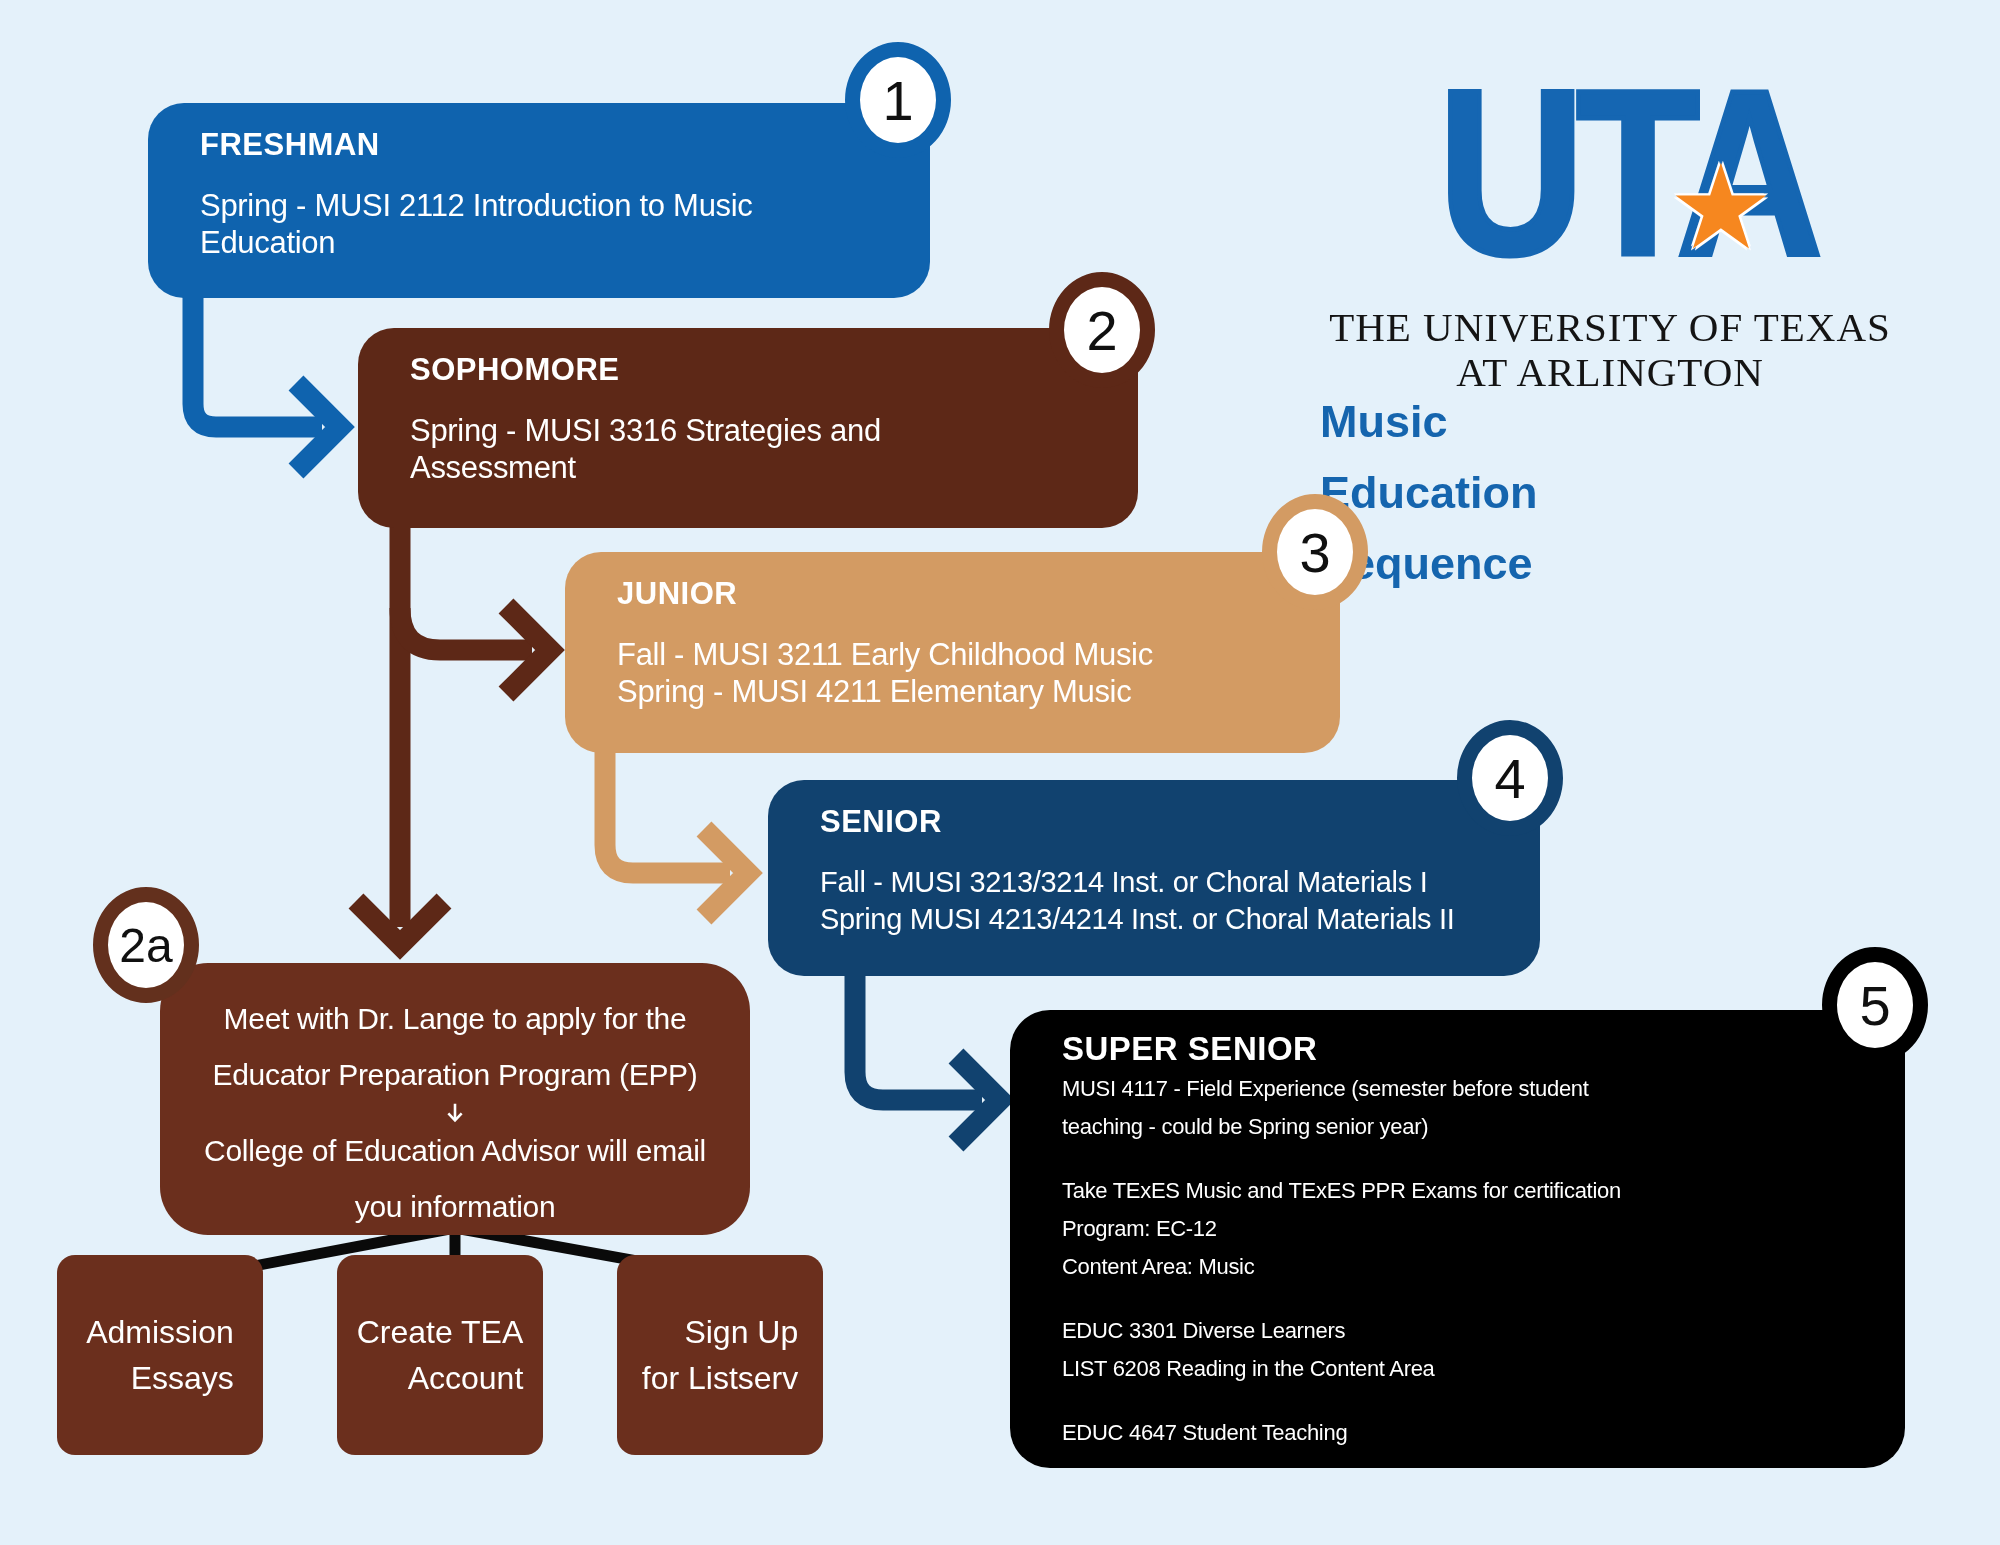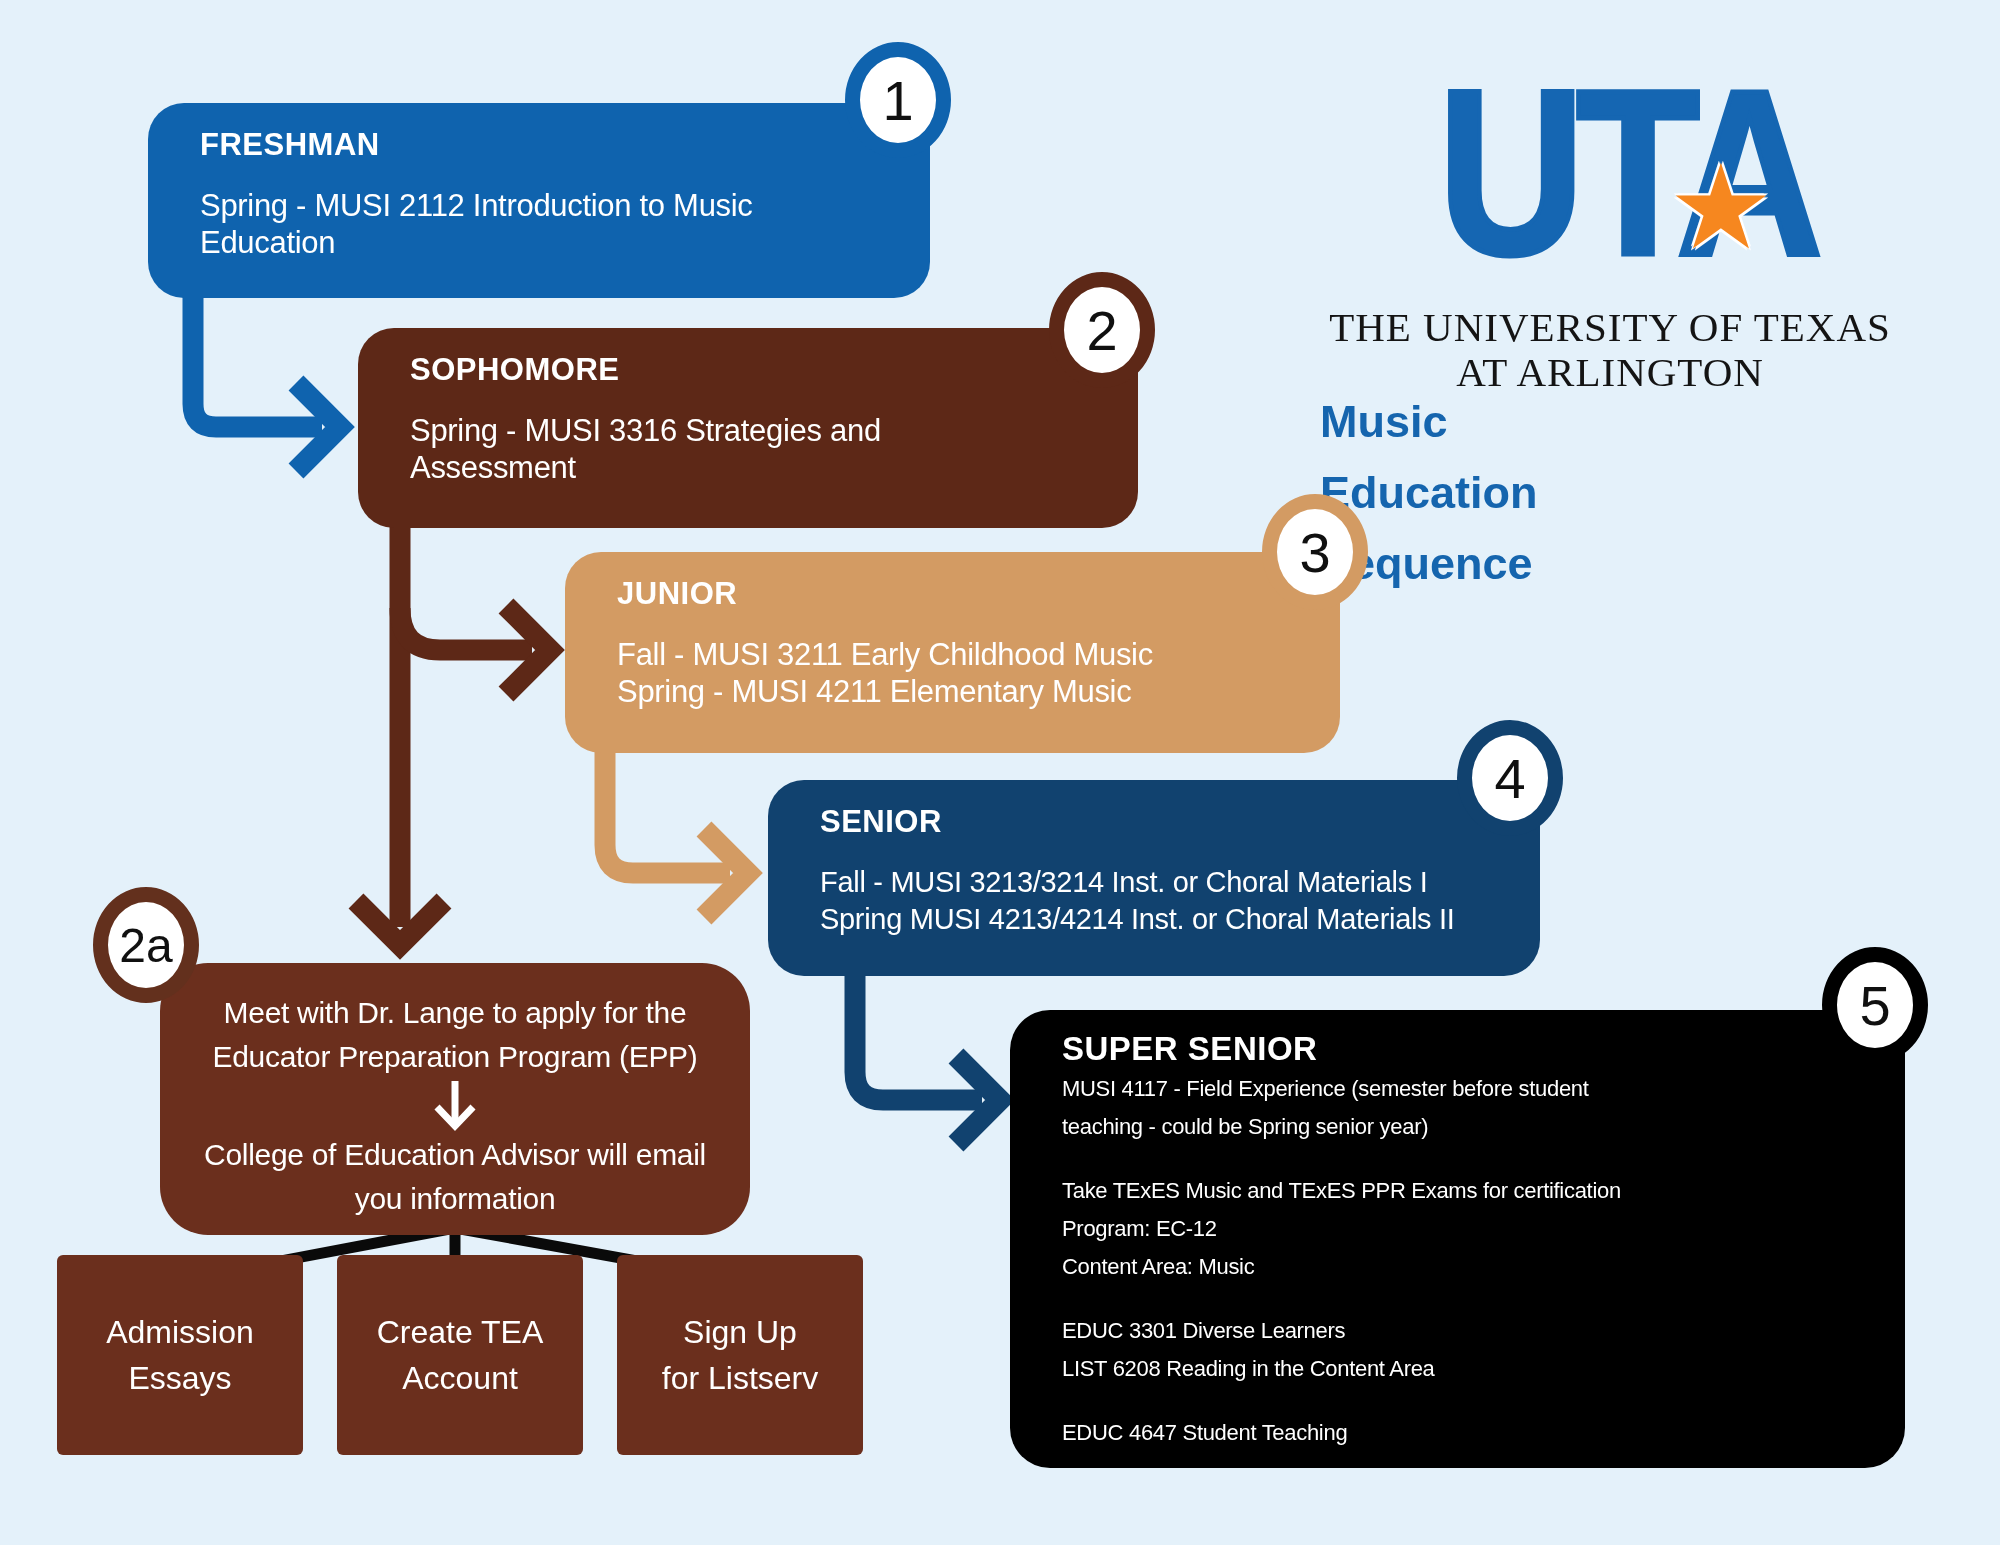--- a/index.html
+++ b/index.html
@@ -36,25 +36,25 @@
   .badge.b3 {left:1262px;top:494px; border:15px solid #D39B63;}
   .badge.b4 {left:1457px;top:720px; border:15px solid #11426F;}
   .badge.b5 {left:1822px;top:947px; border:15px solid #000;}
   .badge.b2a{left:93px;  top:887px; border:15px solid #63301D;font-size:48px;}
   
   .epp{
     position:absolute;z-index:2;left:160px;top:963px;width:590px;height:272px;
     background:#6B2F1D;border-radius:48px;color:#fff;box-sizing:border-box;
     display:flex;flex-direction:column;align-items:center;padding-top:28px;
   }
-  .epp .lines{font-size:30px;line-height:44px;text-align:center;white-space:pre-line;letter-spacing:-.3px;}
+  .epp .lines{font-size:30px;line-height:56px;text-align:center;white-space:pre-line;letter-spacing:-.3px;}
   .task{
-    position:absolute;z-index:2;background:#6B2F1D;border-radius:6px;color:#fff;
-    top:1255px;height:200px;width:246px;display:flex;align-items:center;justify-content:center;
-    font-size:32px;line-height:46px;text-align:center;white-space:pre-line;
+    position:absolute;z-index:2;background:#6B2F1D;border-radius:18px;color:#fff;
+    top:1255px;height:200px;width:206px;display:flex;align-items:center;justify-content:center;
+    font-size:32px;line-height:46px;text-align:right;white-space:pre-line;
   }
   .task.t1{left:57px;}
   .task.t2{left:337px;}
   .task.t3{left:617px;}
   
   .logo-acronym{
     position:absolute;z-index:2;left:1410px;top:72px;width:400px;text-align:center;
     font-size:236px;font-weight:bold;color:#1566B2;letter-spacing:-10px;
     transform:scaleX(.86);transform-origin:center;line-height:200px;
     -webkit-text-stroke:5px #1566B2;

